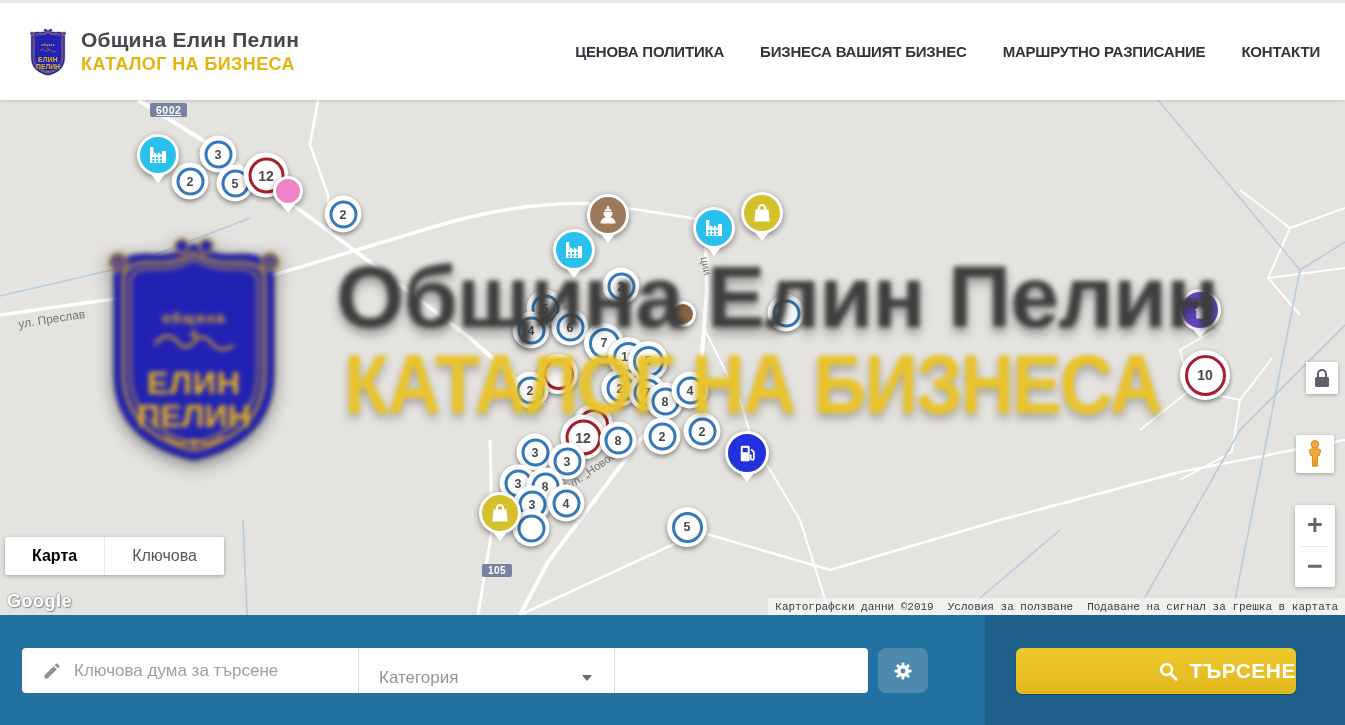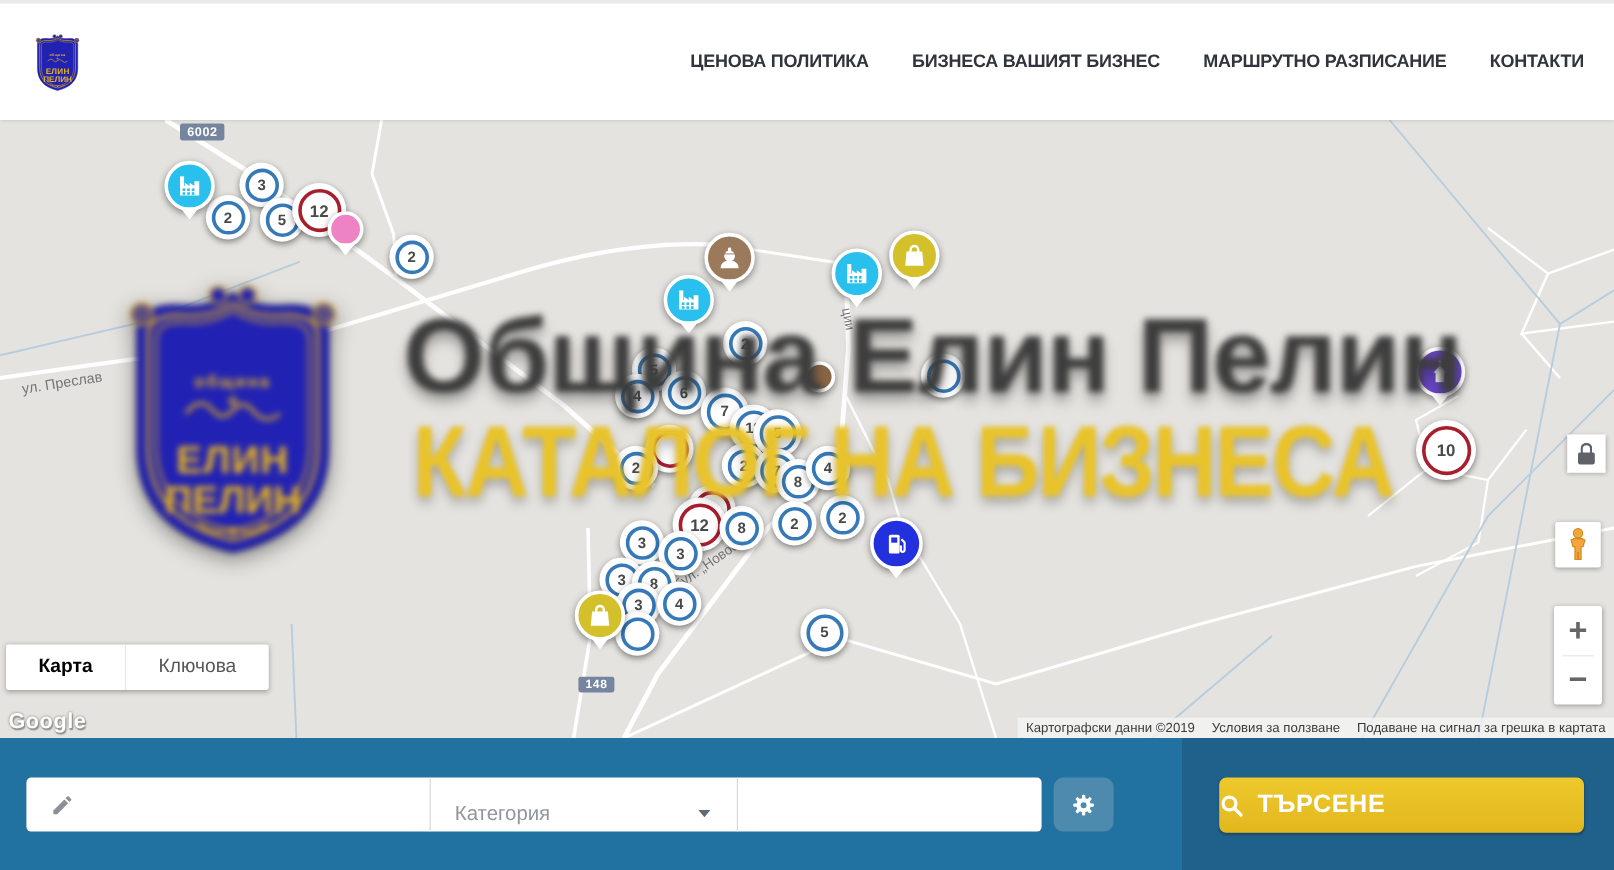--- a/index.html
+++ b/index.html
@@ -52,21 +52,21 @@
   
   .maptype { position:absolute; left:5px; top:437px; height:38px; display:flex; background:#fff; border-radius:2px;
              box-shadow:0 1px 4px rgba(0,0,0,.3); z-index:100; overflow:hidden; }
   .maptype .mt-btn { padding:0 27px; display:flex; align-items:center; font-size:16px; cursor:pointer; }
   .maptype .mt-map { font-weight:bold; color:#000; border-right:1px solid #e8e8e8; }
   .maptype .mt-sat { color:#565656; }
   .google-logo { position:absolute; left:7px; bottom:3px; z-index:100; font-size:18px; font-weight:bold; color:#fff;
                  letter-spacing:.5px; text-shadow:0 0 2px #9e9e9e, 0 0 2px #9e9e9e, 1px 1px 1px #8a8a8a; cursor:pointer; }
   .attribution { position:absolute; right:0; bottom:0; z-index:100; height:17px; display:flex; gap:0;
                  align-items:center; background:rgba(245,245,245,.78); font-size:11px; color:#3b3b3b; }
-  .attribution span { padding:0 7px; cursor:pointer; white-space:nowrap; }
+  .attribution span { padding:0 7px; cursor:pointer; white-space:nowrap;font-family:Liberation Mono, monospace; }
   .ctl-square { position:absolute; background:#fff; box-shadow:0 1px 4px rgba(0,0,0,.3); z-index:100;
                 display:flex; align-items:center; justify-content:center; cursor:pointer; }
   .lock-btn { left:1306px; top:262px; width:32px; height:32px; }
   .lock-shackle { width:10px; height:9px; border:2px solid #5f6368; border-bottom:none; border-radius:5px 5px 0 0; margin:0 auto; }
   .lock-body { width:14px; height:10px; background:#5f6368; border-radius:1.5px; margin-top:-1px; }
   .pegman-btn { left:1296px; top:335px; width:38px; height:38px; border-radius:2px; }
   .zoomctl { position:absolute; left:1295px; top:405px; width:40px; height:82px; background:#fff; border-radius:2px;
              box-shadow:0 1px 4px rgba(0,0,0,.3); z-index:100; display:flex; flex-direction:column; }
   .zoom-btn { flex:1; display:flex; align-items:center; justify-content:center; font-size:27px; font-weight:bold;
               color:#666; cursor:pointer; line-height:1; }
@@ -83,22 +83,22 @@
   .pill input::placeholder { color:#9aa0a6; }
   .divider { width:1px; height:100%; background:#d9d9d9; }
   .sec-select { display:flex; align-items:center; justify-content:space-between; height:100%; cursor:pointer; }
   .sec-cat { width:255px; padding:14px 22px 0 20px;gap:20px; }
   .sec-loc { width:253px; padding:0 24px 0 16px; }
   .sec-select .sel-label { font-size:17px; color:#8f969c; }
   .caret { width:0; height:0; border-left:5px solid transparent; border-right:5px solid transparent;
            border-top:6px solid #5f6a72; }
   .gear-btn { position:absolute; left:878px; top:33px; width:50px; height:45px; background:#4e89ae; border-radius:8px;
               display:flex; align-items:center; justify-content:center; cursor:pointer; }
-  .search-btn { position:absolute; left:1016px; top:33px; width:304px; height:46px; border-radius:6px;
-                background:linear-gradient(#eec92c, #e2b71d); display:flex; align-items:center; justify-content:flex-start;
+  .search-btn { position:absolute; left:1016px; top:33px; width:280px; height:46px; border-radius:6px;
+                background:linear-gradient(#eec92c, #e2b71d); display:flex; align-items:center; justify-content:flex-end;
                 gap:11px; cursor:pointer; box-shadow:0 1px 2px rgba(0,0,0,.25); }
   .search-btn .btn-label { color:#fff; font-size:21px; font-weight:bold; letter-spacing:.5px; }
 </style>
 </head>
 <body>
 
 <div class="header">
   <div class="logo">
     <div class="logo-emblem" id="logo-emblem">
         <svg viewBox="0 0 250 300" xmlns="http://www.w3.org/2000/svg" width="46" height="56">
@@ -116,20 +116,24 @@
              L198,174 C198,226 164,248 125,257 C86,248 52,226 52,174 Z" stroke="#d8a820" stroke-width="2" fill="none"></path>
     <text x="125" y="120" text-anchor="middle" font-family="Liberation Sans, sans-serif" font-weight="bold" font-size="16" fill="#e8b61e" letter-spacing="2">община</text>
     <path d="M125,128 v10 M120,133 h10" stroke="#d8a820" stroke-width="2.4" fill="none"></path>
     <path d="M80,145 q14,-18 26,-3 q9,11 19,0 q10,-11 19,0 q12,15 26,3" stroke="#d8a820" stroke-width="3" fill="none"></path>
     <text x="125" y="202" text-anchor="middle" font-family="Liberation Sans, sans-serif" font-weight="bold" font-size="37" fill="#e8b61e" letter-spacing="1">ЕЛИН</text>
     <text x="125" y="240" text-anchor="middle" font-family="Liberation Sans, sans-serif" font-weight="bold" font-size="37" fill="#e8b61e" letter-spacing="0">ПЕЛИН</text>
     <path d="M92,250 q16,14 33,4 q17,10 33,-4" stroke="#d8a820" stroke-width="2.6" fill="none"></path>
     <circle cx="125" cy="259" r="3" fill="#d8a820"></circle>
   </svg>
       </div>
+    <div class="logo-text">
+      <div class="lt1">Община Елин Пелин</div>
+      <div class="lt2">КАТАЛОГ НА БИЗНЕСА</div>
+    </div>
   </div>
   <div class="nav">
     <a>ЦЕНОВА ПОЛИТИКА</a>
     <a>БИЗНЕСА ВАШИЯТ БИЗНЕС</a>
     <a>МАРШРУТНО РАЗПИСАНИЕ</a>
     <a>КОНТАКТИ</a>
   </div>
 </div>
 
 <div class="map">
@@ -152,25 +156,25 @@
     <g stroke="#b7cddd" fill="none" stroke-width="1.6">
       <path d="M1158,0 L1300,170 L1232,515"></path>
       <path d="M1345,225 L1240,330 L1135,515"></path>
       <path d="M1300,170 L1345,142"></path>
       <path d="M243,420 L247,515"></path>
       <path d="M0,196 L120,168 L250,118"></path>
       <path d="M960,515 L1060,430"></path>
     </g>
   </svg>
 
-  <div class="road-badge" style="left:150px; top:3px;">6002</div>
+  <div class="road-badge" style="left:150px; top:3px;text-decoration:underline;">6002</div>
   <div class="road-label" style="left:18px; top:212px; transform:rotate(-9deg); font-size:12px;">ул. Преслав</div>
   <div class="road-label" style="left:697px; top:160px; transform:rotate(80deg);">ции</div>
   <div class="road-label" style="left:557px; top:362px; transform:rotate(-35deg); font-size:11.5px;">бул. „Новосел</div>
-  <div class="road-badge" style="left:482px; top:464px; font-size:10px;">148</div>
+  <div class="road-badge" style="left:482px; top:464px; font-size:10px;">105</div>
 
   <div id="markers-layer">
       <div class="cluster" style="left: 218px; top: 54px; width: 37px; height: 37px;">
         <div class="ring" style="font-size: 12.5px;">3</div>
       </div>
       <div class="cluster" style="left: 190px; top: 81px; width: 37px; height: 37px;">
         <div class="ring" style="font-size: 12.5px;">2</div>
       </div>
       <div class="cluster" style="left: 235px; top: 83px; width: 37px; height: 37px;">
         <div class="ring" style="font-size: 12.5px;">5</div>
@@ -424,20 +428,21 @@
 
 <div class="searchbar">
   <div class="right-shade"></div>
 
   <div class="pill">
     <div class="sec-keyword">
       <svg width="20" height="20" viewBox="0 0 24 24">
         <path d="M3 17.2V21h3.8L17.8 10 14 6.2 3 17.2z" fill="#8b9196"></path>
         <path d="M15.2 5l3.8 3.8 1.6-1.6a1.2 1.2 0 0 0 0-1.7l-2.1-2.1a1.2 1.2 0 0 0-1.7 0L15.2 5z" fill="#8b9196"></path>
       </svg>
+      <input type="text" placeholder="Ключова дума за търсене" style="">
     </div>
     <div class="divider"></div>
     <div class="sec-select sec-cat">
       <span class="sel-label">Категория</span>
       <span class="caret"></span>
     </div>
     <div class="divider"></div>
   </div>
 
   <div class="gear-btn">

